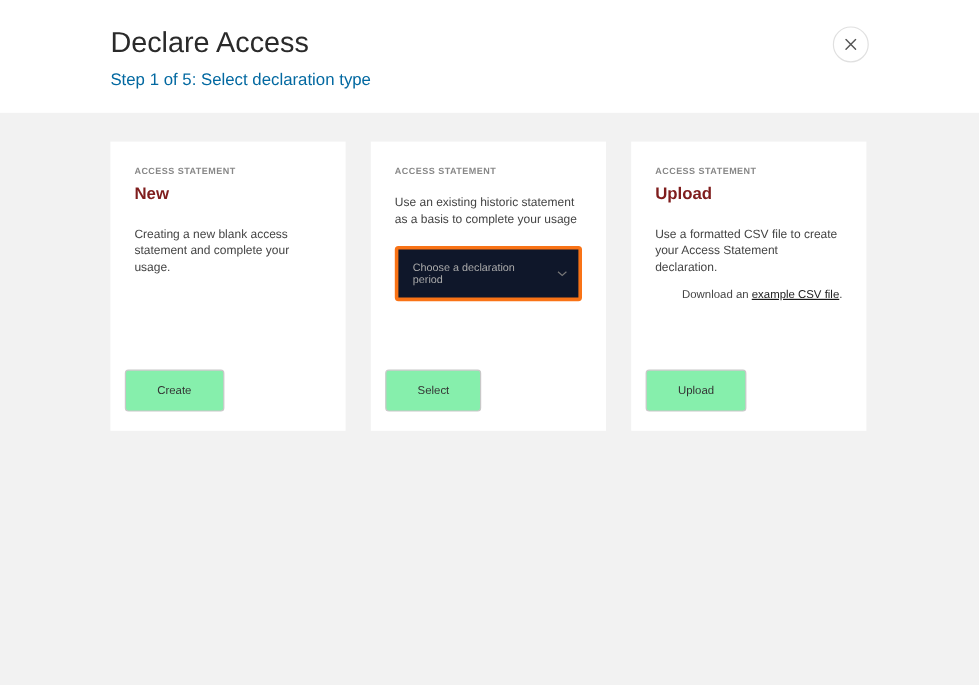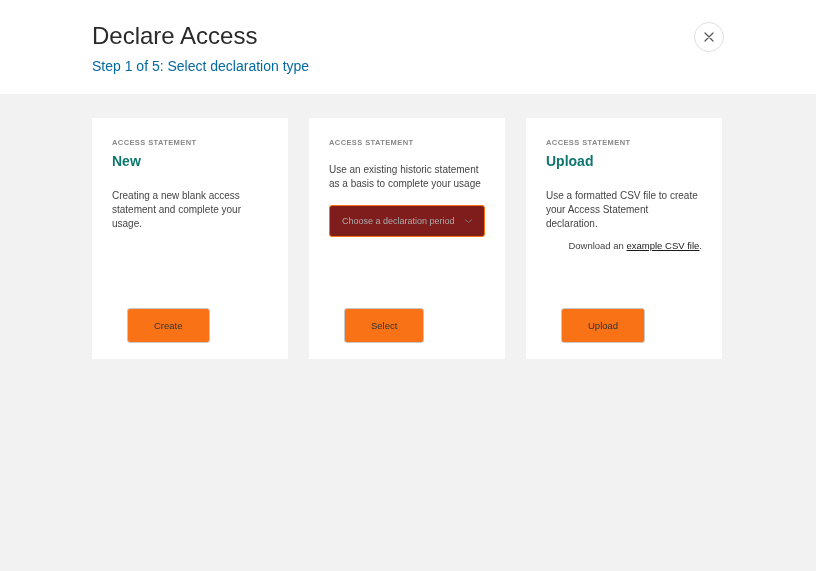--- a/index.html
+++ b/index.html
@@ -73,21 +73,21 @@
       font-size: 7.5px;
       font-weight: 700;
       letter-spacing: 0.4px;
       color: #888;
       text-transform: uppercase;
       margin-bottom: 6px;
     }
     .card-title {
       font-size: 14px;
       font-weight: 700;
-      color: #0f766e;
+      color: #7f1d1d;
       margin-bottom: 10px;
     }
     .card-desc {
       font-size: 10px;
       color: #444;
       line-height: 1.4;
       margin-bottom: 8px;
       margin-top: 10px;
     }
     .download-text {
@@ -101,42 +101,42 @@
       color: #1a1a1a;
       font-weight: 500;
       cursor: pointer;
     }
     .select-wrapper {
       margin-top: 6px;
       position: relative;
     }
     .select-field {
       width: 100%;
-      border: 1px solid #f97316;
+      border: 3px solid #f97316;
       border-radius: 3px;
       padding: 10px 28px 10px 12px;
       font-size: 9px;
       color: #aaa;
-      background: #7f1d1d;
+      background: #0f172a;
       cursor: pointer;
       text-align: left;
     }
     .select-chevron {
       position: absolute;
       right: 12px;
       top: 50%;
       transform: translateY(-50%);
       pointer-events: none;
     }
     .card-btn {
       position: absolute;
       bottom: 16px;
-      left: 35px;
+      left: 12px;
       border: 1px solid #c8c8c8;
-      background: #f97316;
+      background: #86efac;
       padding: 11px 26px;
       font-size: 9.5px;
       color: #333;
       border-radius: 3px;
       cursor: pointer;
     }
   </style>
 </head>
 <body>
 

